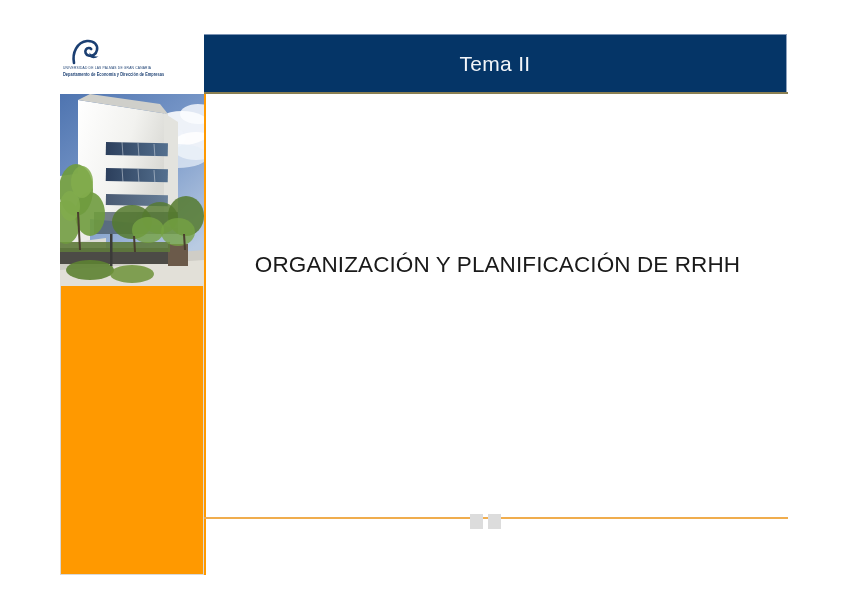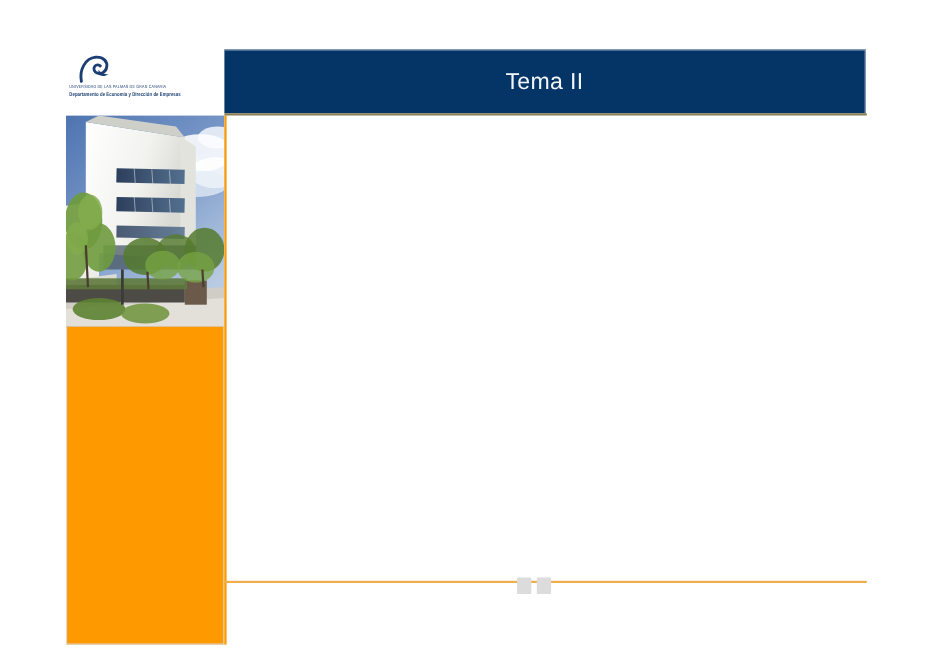--- a/index.html
+++ b/index.html
@@ -9,21 +9,21 @@
   }
   body {
     width: 848px;
     height: 599px;
     overflow: hidden;
     font-family: "Liberation Sans", sans-serif;
   }
 
   .slide {
     position: absolute;
-    left: 0; top: 15px;
+    left: 0; top: 4px;
     width: 848px;
     height: 506px;
     background: #ffffff;
   }
 
   
   .left-col {
     position: absolute;
     left: 60px;
     top: 30px;
@@ -290,20 +290,21 @@
     <div class="orange-block"></div>
   </div>
 
   <div class="col-edge-rule"></div>
 
   <div class="banner">
     <div class="banner-title">Tema II</div>
   </div>
   <div class="banner-underline"></div>
 
+  <div class="main-title">ORGANIZACIÓN Y PLANIFICACIÓN DE RRHH</div>
 
   <div class="footer-rule"></div>
   <div class="footer-squares">
     <div class="footer-sq one"></div>
     <div class="footer-sq two"></div>
   </div>
 
 </div>
 
 </body></html>

